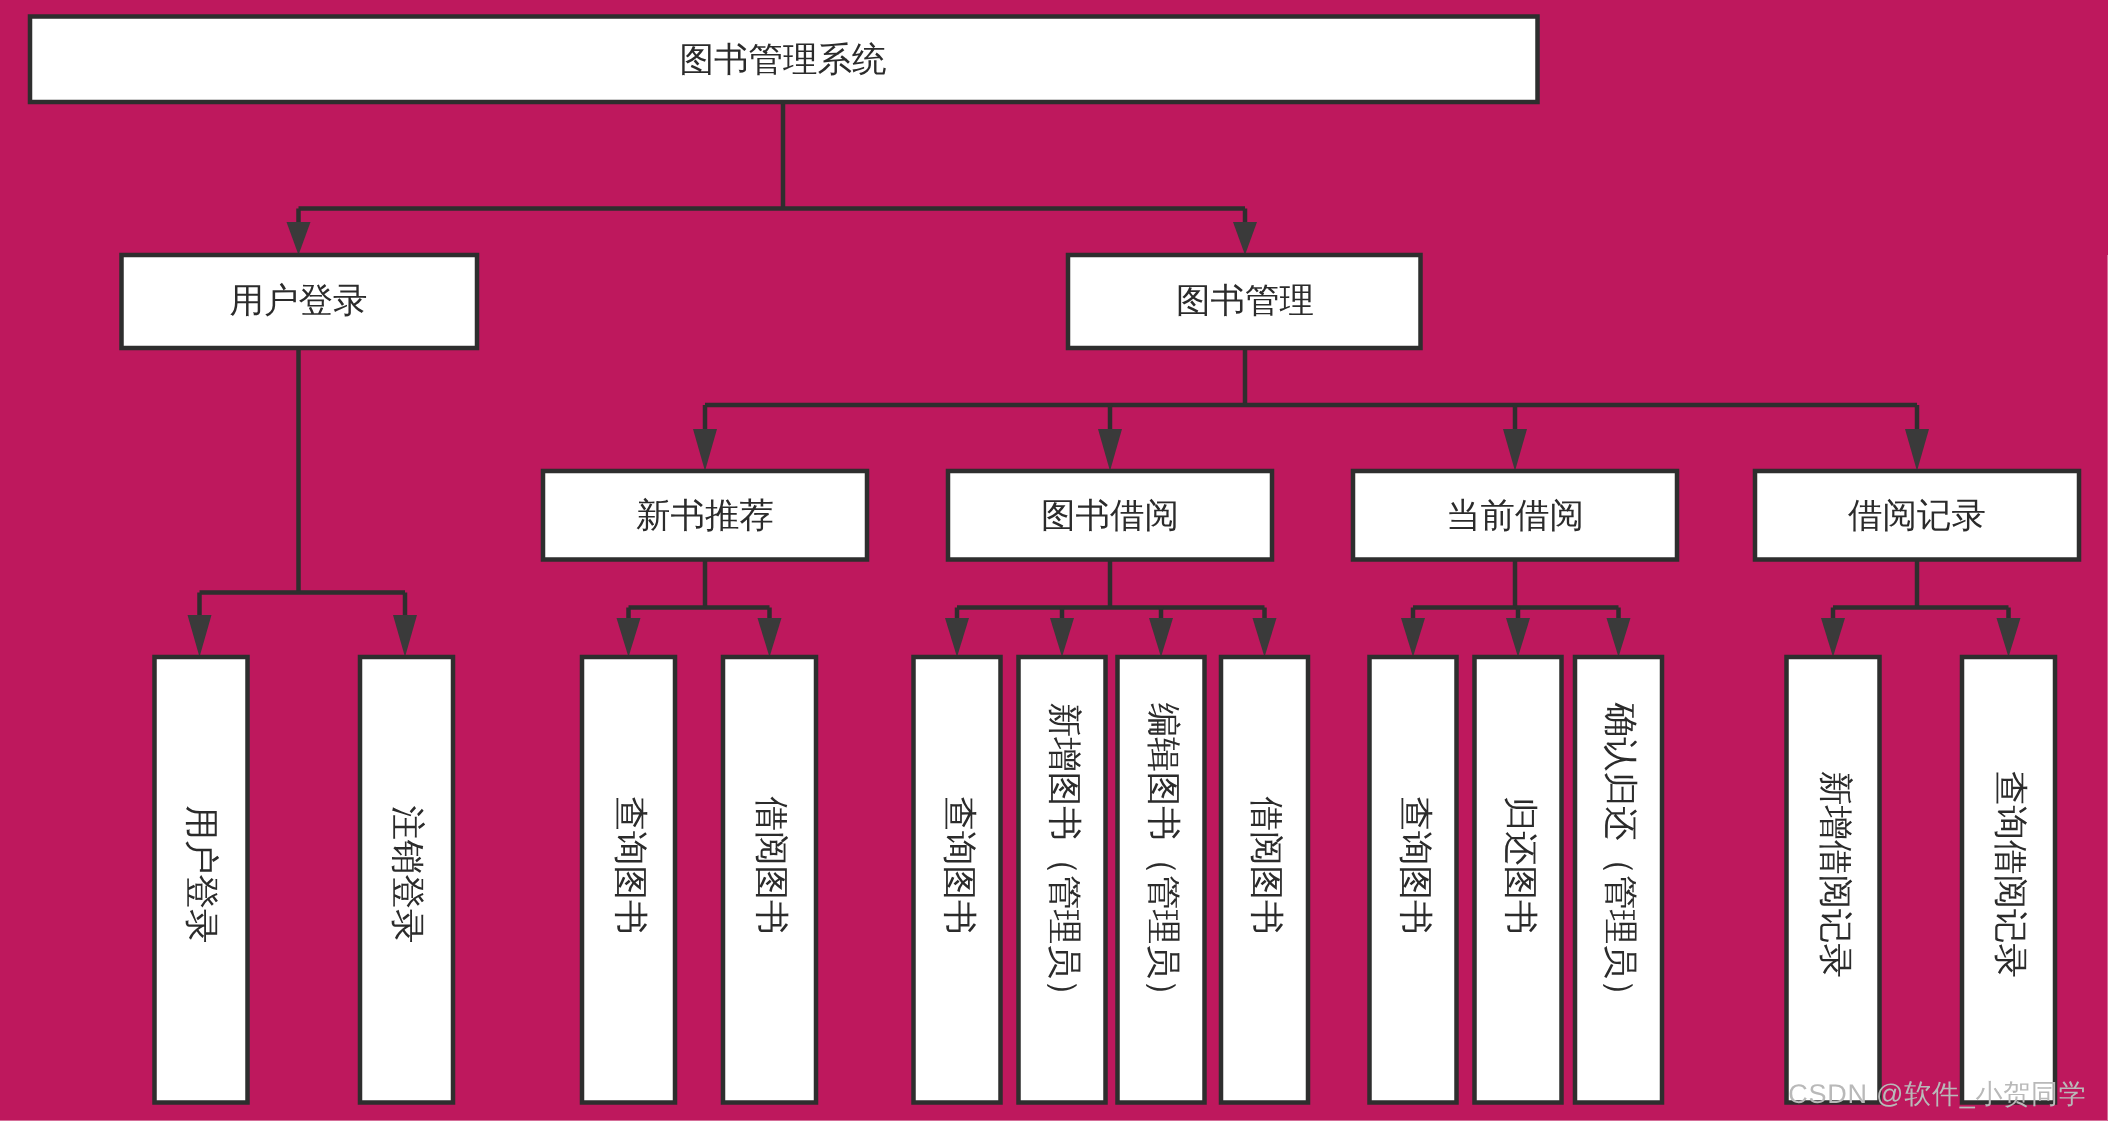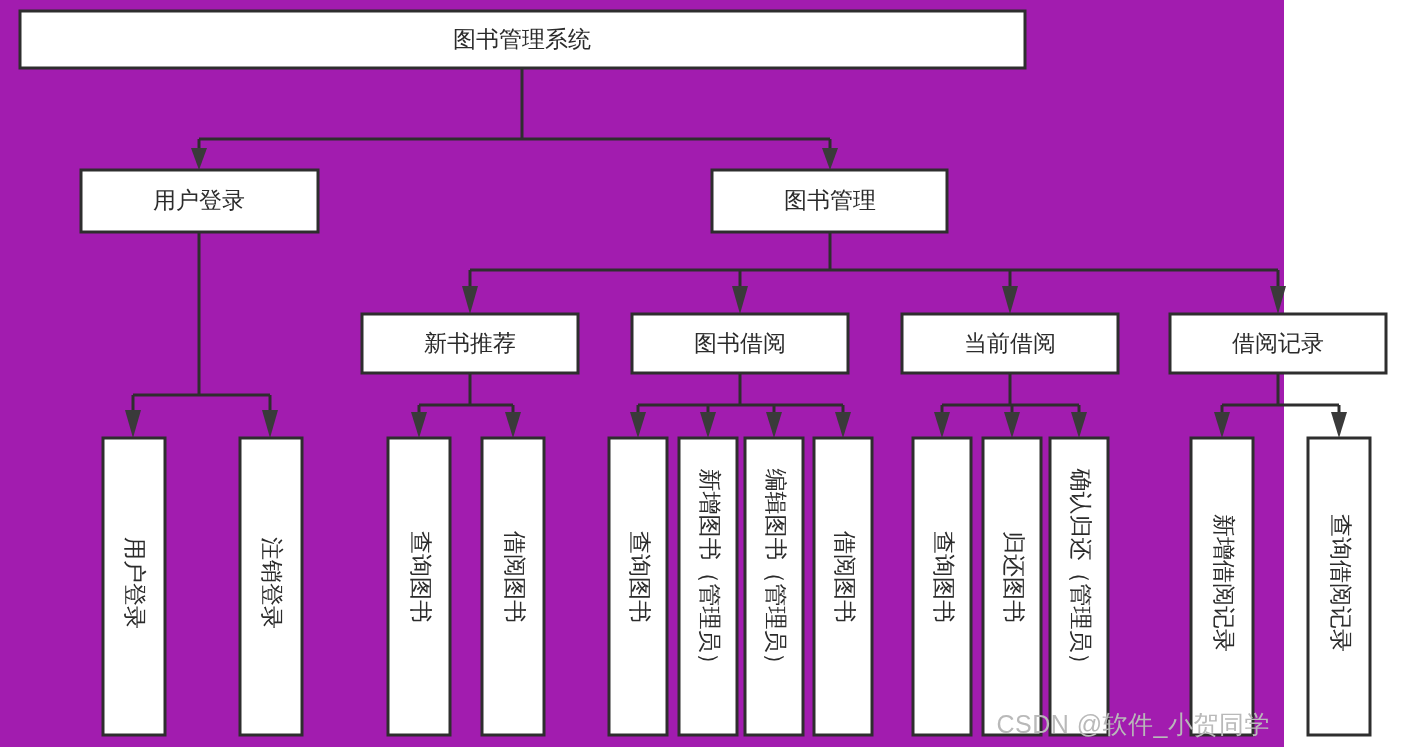--- a/index.html
+++ b/index.html
@@ -8,23 +8,23 @@
     background: #ffffff;
   }
   body {
     width: 1405px;
     height: 747px;
     font-family: "Liberation Sans", "DejaVu Sans", sans-serif;
     overflow: hidden;
   }
   #diagram-root {
     position: relative;
-    width: 1284px;
+    width: 1405px;
     height: 747px;
-    background: #a21caf;
+    background: #be185d;
   }
   svg#flowchart {
     position: absolute;
     left: 0;
     top: 0;
     width: 1405px;
     height: 747px;
   }
   .node-rect {
     fill: #ffffff;
@@ -53,21 +53,21 @@
     font-size: 23px;
     fill: #2b2b2b;
     text-anchor: middle;
     dominant-baseline: middle;
   }
   .watermark {
     position: absolute;
     right: 14px;
     bottom: 6px;
     font-family: "Liberation Sans", "DejaVu Sans", sans-serif;
-    font-size: 25px;
+    font-size: 18px;
     color: #b9b9b9;
     letter-spacing: 0.5px;
     white-space: nowrap;
     user-select: none;
   }
 </style>
 </head>
 <body>
 
 <div id="diagram-root">

